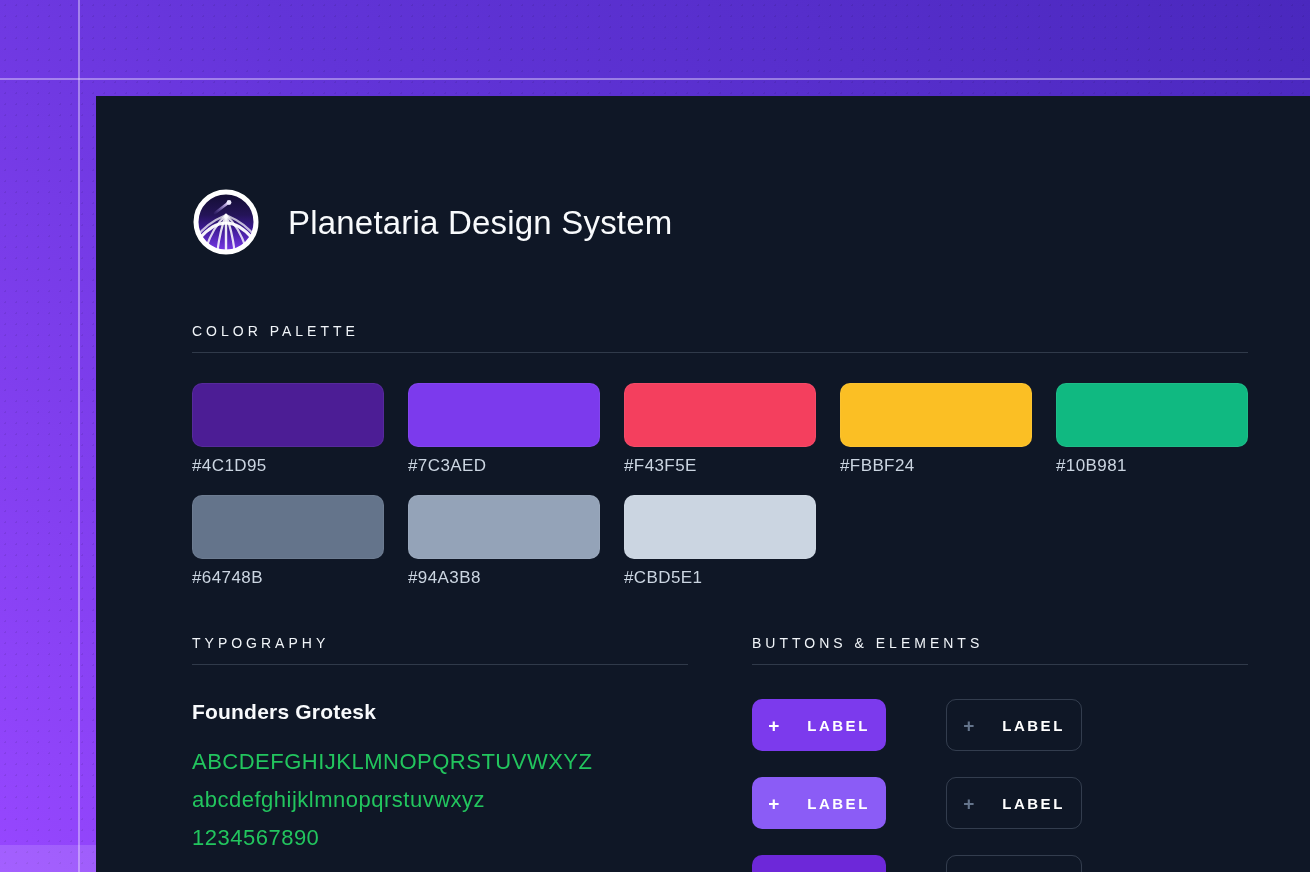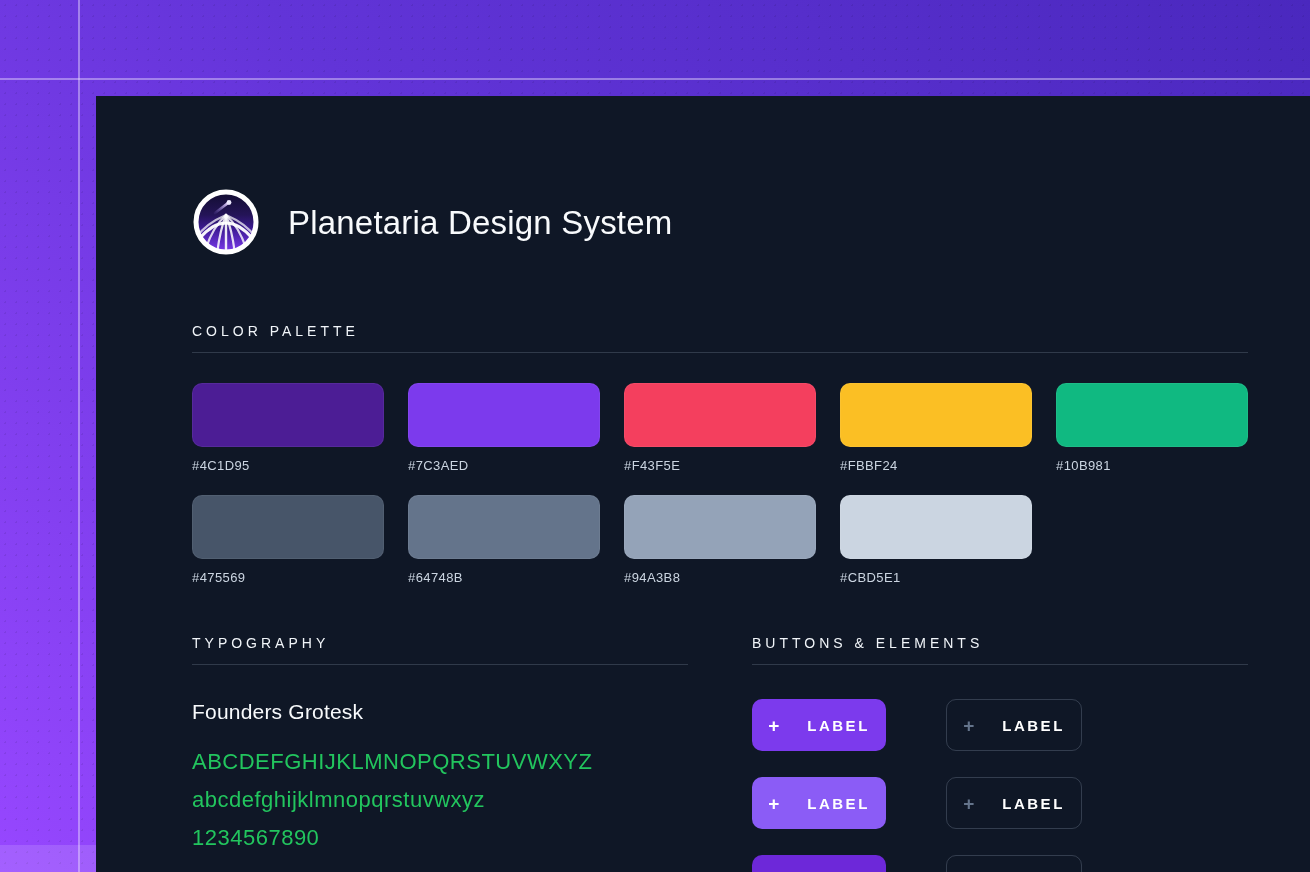--- a/index.html
+++ b/index.html
@@ -54,32 +54,32 @@
     display: grid;
     grid-template-columns: repeat(5, 192px);
     column-gap: 24px; row-gap: 20px;
   }
   .swatch-cell { height: 92px; }
   .swatch {
     width: 192px; height: 64px; border-radius: 10px;
     box-shadow: inset 0 0 0 1px rgba(255,255,255,0.06);
   }
   .swatch-label {
-    margin-top: 10px; font-size: 13px; line-height: 18px;
+    margin-top: 10px; font-size: 17px; line-height: 18px;
     color: #cbd5e1; letter-spacing: 0.4px;
   }
 
   .two-col {
     position: absolute; left: 96px; top: 537px; width: 1056px;
     display: flex; gap: 64px;
   }
   .col { width: 496px; }
 
   .font-name {
-    margin-top: 34px; color: #f8fafc; font-size: 21px; font-weight: 400;
+    margin-top: 34px; color: #f8fafc; font-size: 21px; font-weight: 700;
     line-height: 26px; letter-spacing: 0.2px;
   }
   .specimen { margin-top: 18px; }
   .specimen-line {
     color: #22c55e; font-size: 22px; line-height: 38px; letter-spacing: 0.5px;
     font-weight: 400;
   }
 
   .btn-rows { margin-top: 34px; display: flex; flex-direction: column; gap: 26px; }
   .btn-row { display: flex; gap: 60px; }
@@ -167,24 +167,20 @@
   <div class="swatch-cell">
     <div class="swatch" style="background: rgb(251, 191, 36);"></div>
     <div class="swatch-label">#FBBF24</div>
   </div>
 
   <div class="swatch-cell">
     <div class="swatch" style="background: rgb(16, 185, 129);"></div>
     <div class="swatch-label">#10B981</div>
   </div>
 
-  <div class="swatch-cell">
-    <div class="swatch" style="background: rgb(71, 85, 105);"></div>
-    <div class="swatch-label">#475569</div>
-  </div>
 
   <div class="swatch-cell">
     <div class="swatch" style="background: rgb(100, 116, 139);"></div>
     <div class="swatch-label">#64748B</div>
   </div>
 
   <div class="swatch-cell">
     <div class="swatch" style="background: rgb(148, 163, 184);"></div>
     <div class="swatch-label">#94A3B8</div>
   </div>

